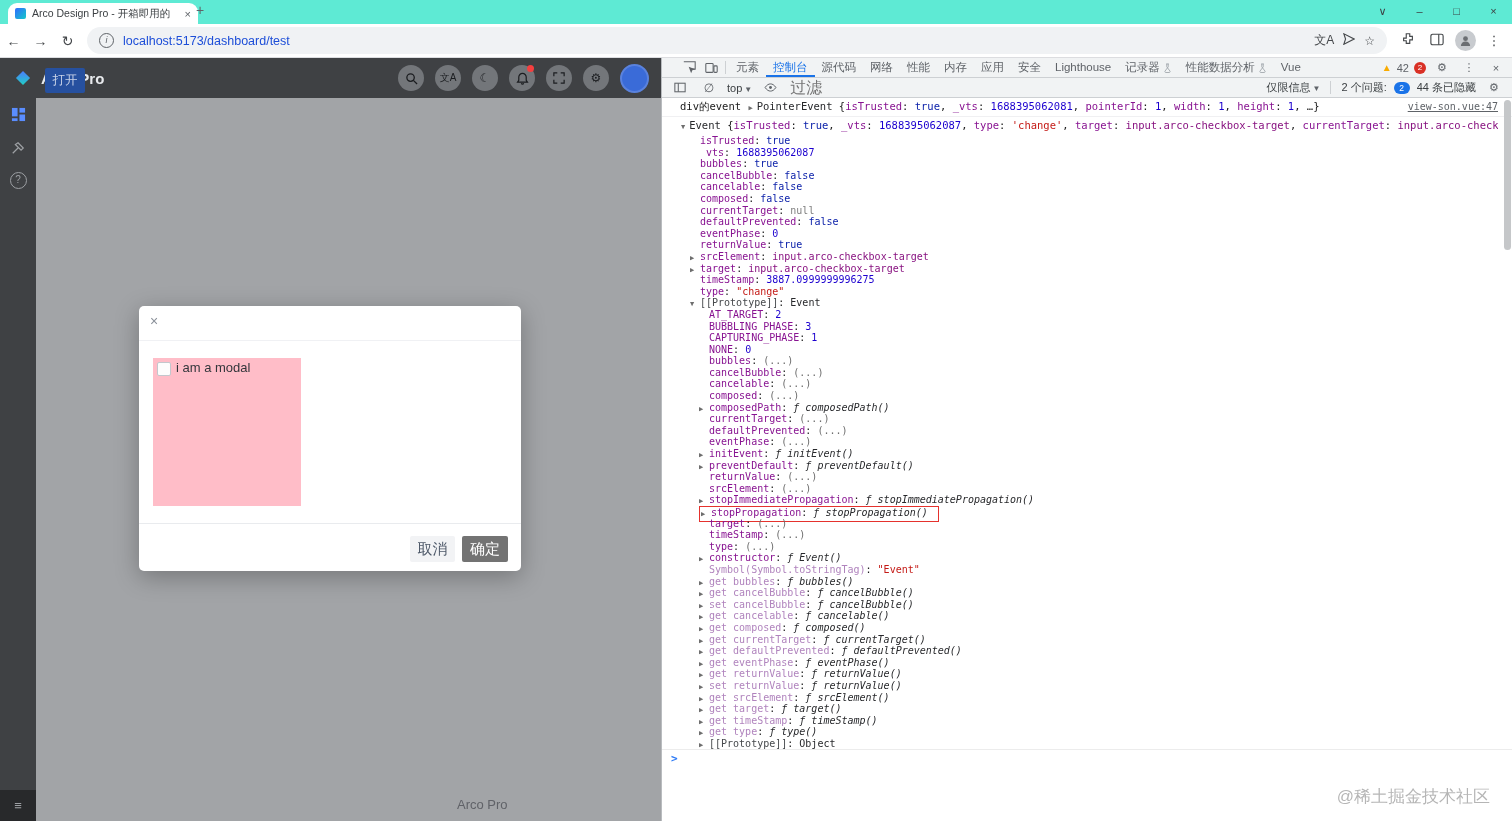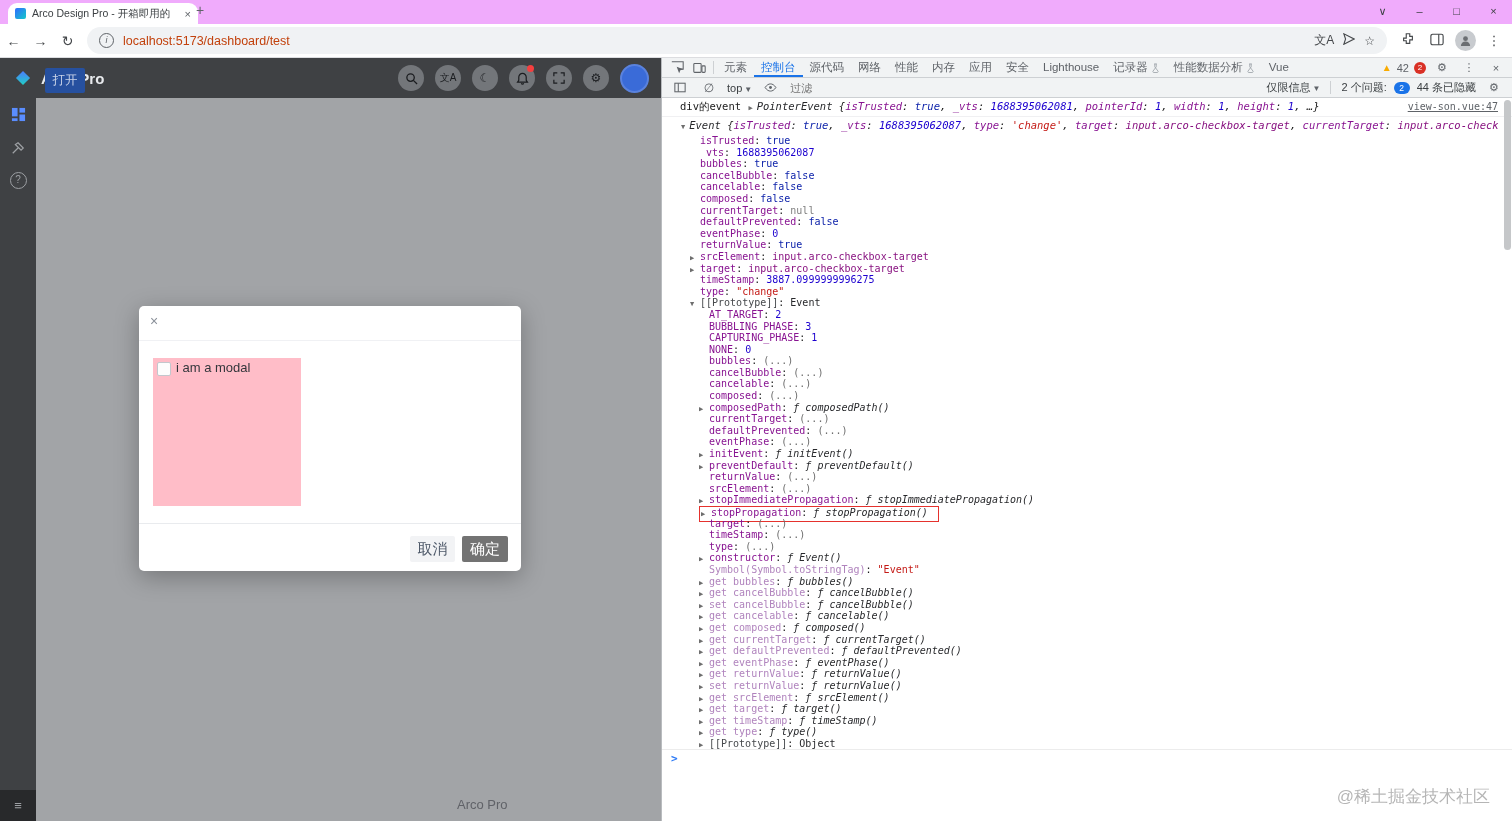--- a/index.html
+++ b/index.html
@@ -1,36 +1,36 @@
 <!DOCTYPE html>
 <html><head>
 <meta charset="utf-8">
 <style>
   html,body{margin:0;padding:0;}
   body{width:1512px;height:821px;overflow:hidden;position:relative;background:#fff;
        font-family:"Liberation Sans",sans-serif;}
   
-  .tabstrip{position:absolute;left:0;top:0;width:100%;height:24px;background:#f0abfc;}
+  .tabstrip{position:absolute;left:0;top:0;width:100%;height:24px;background:#5eead4;}
   .btab{position:absolute;left:8px;top:3px;width:176px;height:21px;background:#fff;
         border-radius:9px 9px 0 0;display:flex;align-items:center;padding:0 7px;gap:6px;
         font-size:10.5px;color:#3c4043;}
   .btab-title{flex:1;white-space:nowrap;overflow:hidden;text-overflow:ellipsis;}
   .favicon{width:11px;height:11px;border-radius:2px;background:linear-gradient(135deg,#306bff,#14c9c9);flex:none;}
   .btab-close{color:#5f6368;font-size:11px;flex:none;}
   .newtab{position:absolute;left:196px;top:2px;font-size:14px;color:#5f6368;}
   .winctl{position:absolute;right:0;top:0;height:24px;display:flex;}
   .winctl span{width:37px;text-align:center;line-height:22px;font-size:11px;color:#3c4043;}
   .toolbar{position:absolute;top:24px;left:0;width:100%;height:34px;background:#fff;
            border-bottom:1px solid #dcdde0;display:flex;align-items:center;box-sizing:border-box;}
   .navic{width:27px;text-align:center;font-size:14px;color:#45484b;}
   .addressbar{margin-left:6px;width:1300px;height:27px;background:#f0f2f4;border-radius:14px;
               display:flex;align-items:center;padding:0 12px;gap:9px;box-sizing:border-box;}
   .siteinfo{width:13px;height:13px;border:1.2px solid #5f6368;border-radius:50%;color:#5f6368;
             font-size:9px;line-height:12px;text-align:center;flex:none;font-style:italic;}
-  .url{font-size:12.5px;color:#c2410c;flex:1;white-space:nowrap;overflow:hidden;}
+  .url{font-size:12.5px;color:#1d4ed8;flex:1;white-space:nowrap;overflow:hidden;}
   .abaricon{color:#45484b;font-size:12px;flex:none;}
   .chrome-right{display:flex;align-items:center;gap:7px;margin-left:10px;}
   .chrome-right .ic{width:22px;text-align:center;color:#45484b;font-size:13px;}
   .avatar-sm{width:21px;height:21px;border-radius:50%;background:#c8cbcf;display:flex;align-items:center;justify-content:center;}
   
   .app{position:absolute;left:0;top:58px;width:661px;height:763px;background:#a2a4a7;}
   .app-header{position:absolute;top:0;left:0;right:0;height:40px;background:#3f4144;
               display:flex;align-items:center;padding-left:13px;box-sizing:border-box;}
   .brand{color:#e8eaed;font-size:15px;font-weight:bold;margin-left:8px;}
   .hdr-icons{margin-left:auto;display:flex;align-items:center;gap:11px;padding-right:12px;}
@@ -61,36 +61,36 @@
   .modal-label{position:absolute;left:23px;top:2px;font-size:13px;color:#33363b;}
   .modal-fline{position:absolute;top:217px;left:0;right:0;border-top:1px solid #e9ebee;}
   .mbtn{position:absolute;top:230px;height:26px;border:none;border-radius:2px;font-size:15px;
         font-family:"Liberation Sans",sans-serif;}
   .btn-cancel{left:271px;width:45px;background:#f2f3f5;color:#4e5969;}
   .btn-ok{left:323px;width:46px;background:#737373;color:#fff;}
   
   .devtools{position:absolute;left:661px;top:58px;right:0;bottom:0;background:#fff;
             border-left:1px solid #b9bcbf;box-sizing:border-box;}
   .dt-tabbar{position:absolute;top:0;left:0;right:0;height:20px;background:#f1f3f4;
-             border-bottom:1px solid #cdd0d3;display:flex;align-items:center;padding-left:4px;box-sizing:border-box;}
+             border-bottom:1px solid #cdd0d3;display:flex;align-items:center;padding-left:16px;box-sizing:border-box;}
   .dt-ic{width:22px;display:flex;align-items:center;justify-content:center;color:#5f6368;flex:none;}
   .dt-sep{width:1px;height:13px;background:#cdd0d3;margin:0 3px;flex:none;}
   .dt-tabs{display:flex;align-items:center;height:100%;}
   .dtab{padding:0 7px;font-size:11.5px;color:#5f6368;line-height:19px;white-space:nowrap;
         display:inline-flex;align-items:center;}
   .dtab.active{color:#1a73e8;box-shadow:inset 0 -2px 0 #1a73e8;}
   .dt-right{margin-left:auto;display:flex;align-items:center;gap:5px;padding-right:5px;font-size:11px;color:#5f6368;}
   .warn-tri{color:#f9ab00;font-size:10px;}
   .err-dot{width:12px;height:12px;border-radius:50%;background:#d93025;color:#fff;font-size:8px;
            display:flex;align-items:center;justify-content:center;}
   .dt-toolbar{position:absolute;top:20px;left:0;right:0;height:20px;background:#f1f3f4;
               border-bottom:1px solid #cdd0d3;display:flex;align-items:center;gap:7px;
               padding:0 7px;font-size:11px;color:#3c4043;box-sizing:border-box;}
   .caret{font-size:8px;color:#5f6368;margin-left:2px;}
-  .filter-in{border:none;background:transparent;font-size:11px;width:150px;outline:none;
+  .filter-in{border:none;background:transparent;font-size:16px;width:150px;outline:none;
              font-family:"Liberation Sans",sans-serif;color:#202124;}
   .tb-right{margin-left:auto;display:flex;align-items:center;gap:7px;}
   .issue-badge{min-width:12px;height:12px;border-radius:7px;background:#1a73e8;color:#fff;
                font-size:8.5px;display:flex;align-items:center;justify-content:center;padding:0 2px;}
   
   .dt-console{position:absolute;top:40px;left:0;right:0;font-family:"DejaVu Sans Mono",monospace;}
   .crow{display:flex;align-items:baseline;white-space:pre;}
   .msg{font-size:10.5px;line-height:14px;padding:1px 14px 1px 18px;border-bottom:1px solid #f0f0f2;color:#1b1b1b;}
   .msg.nb{border-bottom:none;}
   .tree{font-size:10px;height:11.6px;line-height:11.6px;color:#1b1b1b;}
@@ -104,21 +104,21 @@
   .tk-k2{color:#b083bd;}
   .tk-n{color:#1c00cf;}
   .tk-b{color:#0d22aa;}
   .tk-s{color:#c41a16;}
   .tk-u{color:#808080;}
   .tk-f{color:#27282b;font-style:italic;}
   .tk-e{color:#881280;}
   .tk-d{color:#6e6e6e;}
   .tk-cn{color:#27282b;}
   .tk-pr{color:#45484b;}
-  .preview{font-style:italic;}
+  .preview{}
   .hlbox{display:inline;border:1.5px solid #e5322d;padding:0 10px 0 1px;}
   .srclink{margin-left:auto;padding-left:10px;color:#5f6368;text-decoration:underline;font-size:10px;flex:none;}
   .dt-prompt{height:17px;border-top:1px solid #ececec;display:flex;align-items:center;
              padding-left:9px;color:#2e7bf6;font-size:11px;font-weight:bold;}
   .watermark{position:absolute;right:22px;bottom:13px;font-size:17px;color:rgba(70,70,70,.4);}
   .dt-scroll{position:absolute;right:1px;top:42px;width:7px;height:150px;background:#c5c7c9;border-radius:4px;}
 </style>
 </head>
 <body>
 

